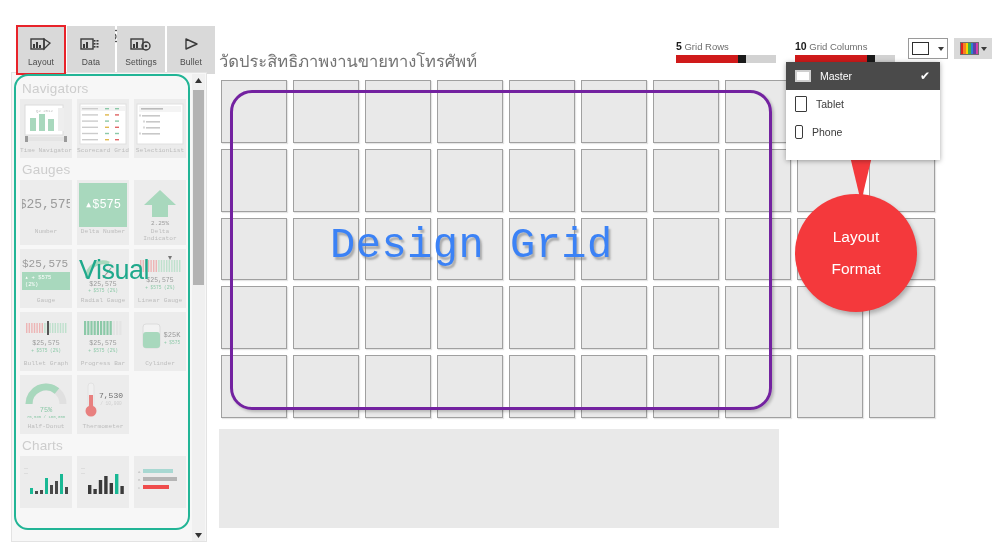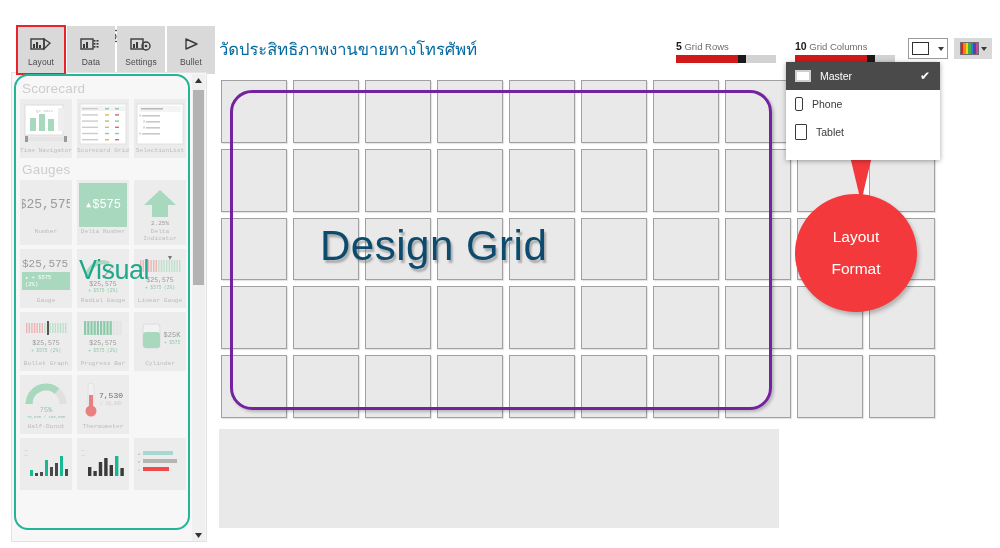--- a/index.html
+++ b/index.html
@@ -87,21 +87,21 @@
   
   .vscroll {
     position: absolute; right: 1px; top: 1px; width: 13px; height: 468px; background: #f0f0f0;
     z-index: 8;
   }
   .vs-arrow { width: 13px; height: 13px; display: flex; align-items: center; justify-content: center; }
   .vs-thumb { position: absolute; left: 1px; top: 16px; width: 11px; height: 195px; background: #b3b3b3; }
 
   
   .canvas-title {
-    position: absolute; left: 219px; top: 36px; font-size: 16.5px; color: #0369a1;
+    position: absolute; left: 219px; top: 48px; font-size: 16.5px; color: #737373;
   }
 
   
   .slider-group { position: absolute; top: 40px; }
   .sg-label { font-size: 9.5px; color: #6d6d6d; white-space: nowrap; }
   .sg-label b { color: #1a1a1a; font-size: 10.5px; }
   .track { position: relative; width: 100px; height: 8px; background: #d2d2d2; margin-top: 3px; }
   .track .fill { position: absolute; left: 0; top: 0; height: 8px; background: #d01a1a; }
   .track .knob { position: absolute; top: 0; width: 8px; height: 8px; background: #1a1a1a; }
 
@@ -126,23 +126,24 @@
   .gcell {
     position: absolute; background: #e9e9e9; border: 1px solid #a0a0a0;
     box-shadow: 1px 1px 1px rgba(0,0,0,.10);
   }
   .purple-rect {
     position: absolute; left: 230px; top: 90px; width: 542px; height: 320px;
     border: 3px solid #7322a0; border-radius: 22px; z-index: 4;
     box-shadow: 2px 2px 3px rgba(0,0,0,.22);
   }
   .design-grid-text {
-    position: absolute; left: 320px; top: 222px; z-index: 5;
-    font-size: 42px; color: #0c4a6e; letter-spacing: 0.5px;
+    position: absolute; left: 330px; top: 222px; z-index: 5;
+    font-size: 42px; color: #3b82f6; letter-spacing: 0.5px;
     text-shadow: 2px 3px 2px rgba(120,120,120,.55);
+    font-family: Liberation Mono, monospace;
   }
   .bottom-panel {
     position: absolute; left: 219px; top: 429px; width: 560px; height: 99px; background: #e9e9e9;
   }
 
   
   .dropdown {
     position: absolute; left: 786px; top: 62px; width: 154px; height: 98px;
     background: #fff; box-shadow: 0 1px 5px rgba(0,0,0,.35); z-index: 20;
   }
@@ -261,21 +262,21 @@
               <path d="M6 3 L17 8 L6 13 Z" fill="none" stroke="#3a3a3a" stroke-width="1.4" stroke-linejoin="round"></path>
             </svg>
         </div>
         <div class="tlabel">Bullet</div>
       </div>
     </div>
   </div>
 
   <div class="gallery">
     <div class="gallery-inner" id="gallery-inner">
-        <div class="sec-title">Scorecard</div>
+        <div class="sec-title">Navigators</div>
         <div class="row3">
           <div class="thumb">
             <div class="art">
               <svg width="48" height="44" viewBox="0 0 48 44">
                 <rect x="3" y="3" width="38" height="30" fill="#fff" stroke="#dcdcdc"></rect>
                 <text x="14" y="10" font-size="4" fill="#bbb">Q2 2012</text>
                 <rect x="8" y="16" width="6" height="13" fill="#a8d8bd"></rect>
                 <rect x="17" y="12" width="6" height="17" fill="#a8d8bd"></rect>
                 <rect x="26" y="17" width="6" height="12" fill="#a8d8bd"></rect>
                 <rect x="36" y="6" width="6" height="23" fill="#eee"></rect>
@@ -514,20 +515,21 @@
                 <text x="32" y="27" font-size="4.5" fill="#cfcfcf" text-anchor="middle">/ 10,000</text>
               </svg>
             </div>
             <div class="cap">Thermometer</div>
           </div>
           <div class="thumb" style="background: transparent;">
             <div class="art"></div>
             <div class="cap"></div>
           </div>
         </div>
+        <div class="sec-title">Charts</div>
         <div class="row3">
           <div class="thumb">
             <div class="art">
               <svg width="48" height="30" viewBox="0 0 48 30">
                 <rect x="2" y="2" width="4" height="1" fill="#ddd"></rect>
                 <rect x="2" y="7" width="4" height="1" fill="#ddd"></rect>
                 <rect x="8" y="22" width="3" height="6" fill="#19b894"></rect>
                 <rect x="13" y="25" width="3" height="3" fill="#4a4a4a"></rect>
                 <rect x="18" y="24" width="3" height="4" fill="#4a4a4a"></rect>
                 <rect x="23" y="12" width="3" height="16" fill="#19b894"></rect>
@@ -679,26 +681,26 @@
   <div class="design-grid-text">Design Grid</div>
   <div class="bottom-panel"></div>
 
   <div class="dropdown">
     <div class="dd-item active">
       <div class="ic-master"></div>
       <div class="lbl">Master</div>
       <div class="check">✔</div>
     </div>
     <div class="dd-item">
+      <div class="ic-tablet"></div>
+      <div class="lbl">Tablet</div>
+    </div>
+    <div class="dd-item">
       <div class="ic-phone"></div>
       <div class="lbl">Phone</div>
-    </div>
-    <div class="dd-item">
-      <div class="ic-tablet"></div>
-      <div class="lbl">Tablet</div>
     </div>
   </div>
 
   <div class="callout-tail"></div>
   <div class="callout">
     <span>Layout</span>
     <span>Format</span>
   </div>
 
 </div>

